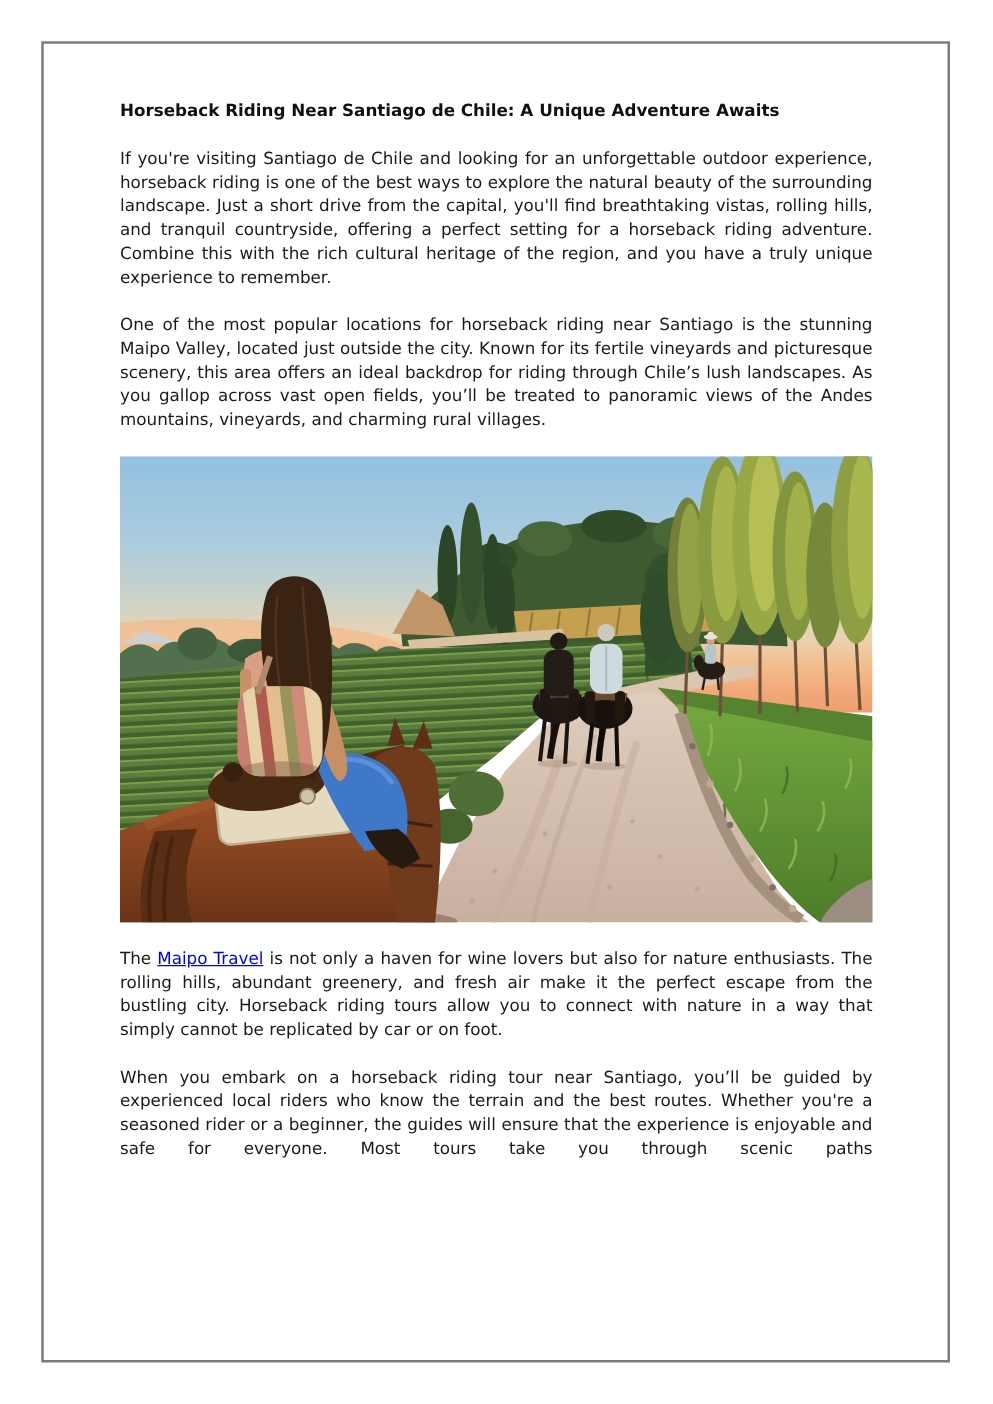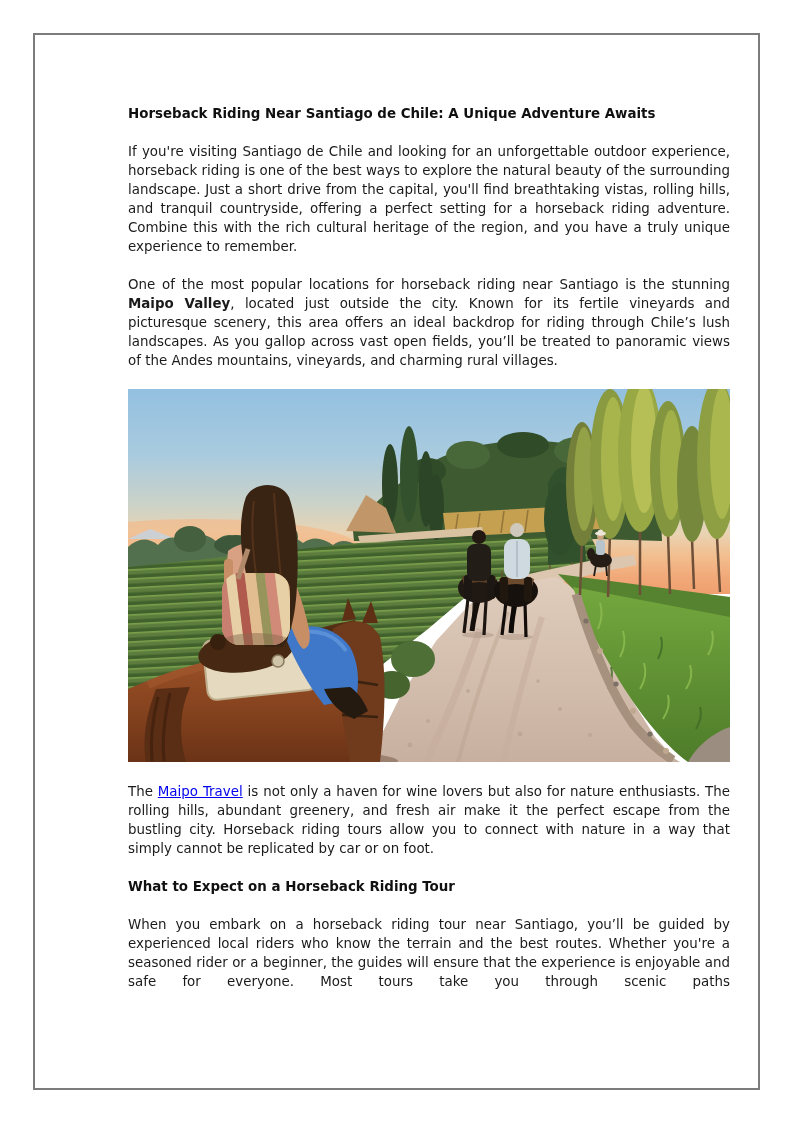--- a/index.html
+++ b/index.html
@@ -13,41 +13,40 @@
   .page-border {
     position: absolute;
     left: 33px; top: 33px;
     width: 727px; height: 1057px;
     border: 2px solid #7c7c7c;
     box-sizing: border-box;
     background: #ffffff;
   }
   .content {
     position: absolute;
-    left: 96px; top: 104px;
+    left: 96px; top: 80px;
     width: 602px;
     color: #1a1a1a;
     font-size: 13.4px;
     line-height: 19px;
-    margin-left: 32px;
   }
   h1, h2 {
     font-size: 13.4px;
     line-height: 19px;
     font-weight: bold;
     color: #101010;
     margin: 0 0 19px 0;
   }
   p {
     margin: 0 0 19px 0;
     text-align: justify;
   }
   p.justify-last { text-align-last: justify; }
   a.doc-link { color: #0000ee; cursor: pointer; }
-  strong { font-weight: bold; }
+  strong { font-weight: normal; }
   figure.photo {
     margin: 1px 0 20px 0;
     padding: 0;
     width: 602px; height: 373px;
     line-height: 0;
   }
   figure.photo svg { display: block; }
 </style>
 </head>
 <body>
@@ -279,17 +278,16 @@
             <ellipse cx="128" cy="254" rx="36" ry="10" fill="#8a6a4e" opacity="0.5"></ellipse>
           </g>
           <path d="M120,160 L110,190" stroke="#b0896a" stroke-width="5"></path>
         </g>
       </g>
     </svg>
   </figure>
 
   <p><span>The </span><a class="doc-link" href="#">Maipo Travel</a><span> is not only a haven for wine lovers but also for nature enthusiasts. The rolling hills, abundant greenery, and fresh air make it the perfect escape from the bustling city. Horseback riding tours allow you to connect with nature in a way that simply cannot be replicated by car or on foot.</span></p>
 
-  <h2>What to Expect on a Horseback Riding Tour</h2>
 
   <p class="justify-last">When you embark on a horseback riding tour near Santiago, you’ll be guided by experienced local riders who know the terrain and the best routes. Whether you're a seasoned rider or a beginner, the guides will ensure that the experience is enjoyable and safe for everyone. Most tours take you through scenic paths</p>
 
 </main>
 
 </body></html>

